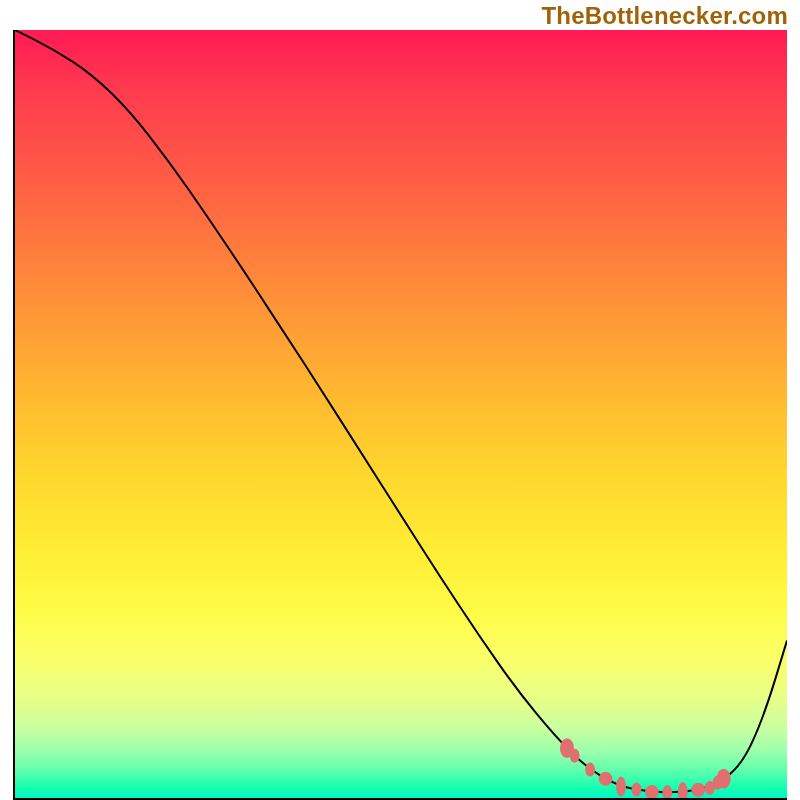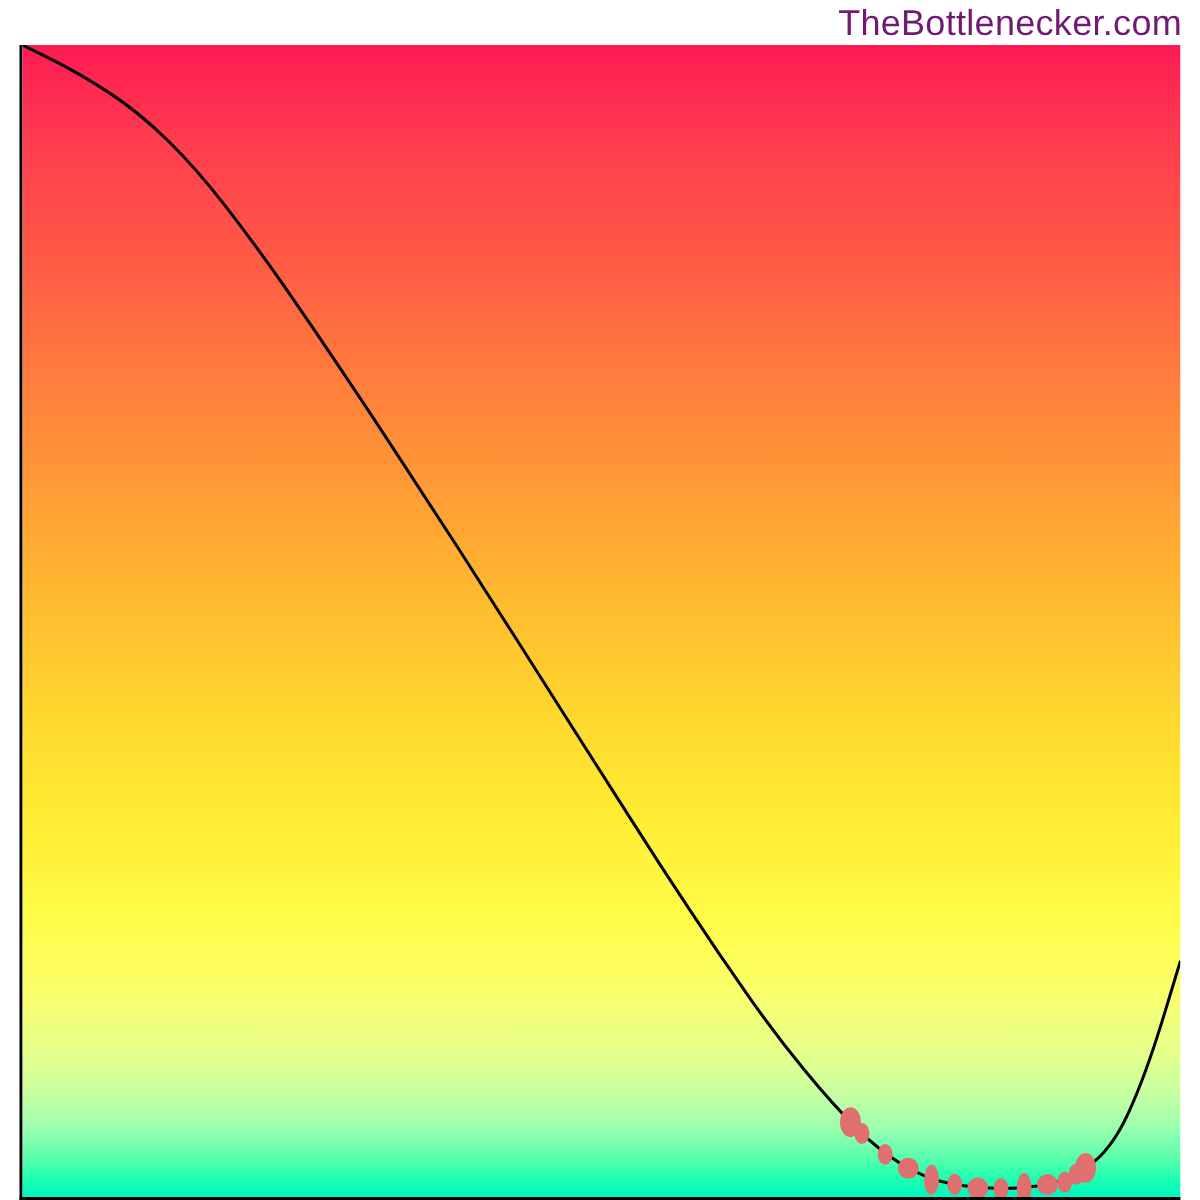--- a/index.html
+++ b/index.html
@@ -15,22 +15,22 @@
     position: relative;
     width: 800px;
     height: 800px;
     box-sizing: border-box;
   }
   .attribution {
     position: absolute;
     top: 2px;
     right: 12px;
     font-size: 24px;
-    font-weight: 400;
-    color: #701a75;
+    font-weight: 700;
+    color: #a16207;
     letter-spacing: 0.2px;
   }
   .plot-area {
     position: absolute;
     left: 13px;
     top: 30px;
     width: 774px;
     height: 770px;
     border-left: 2px solid #000;
     border-bottom: 2px solid #000;

